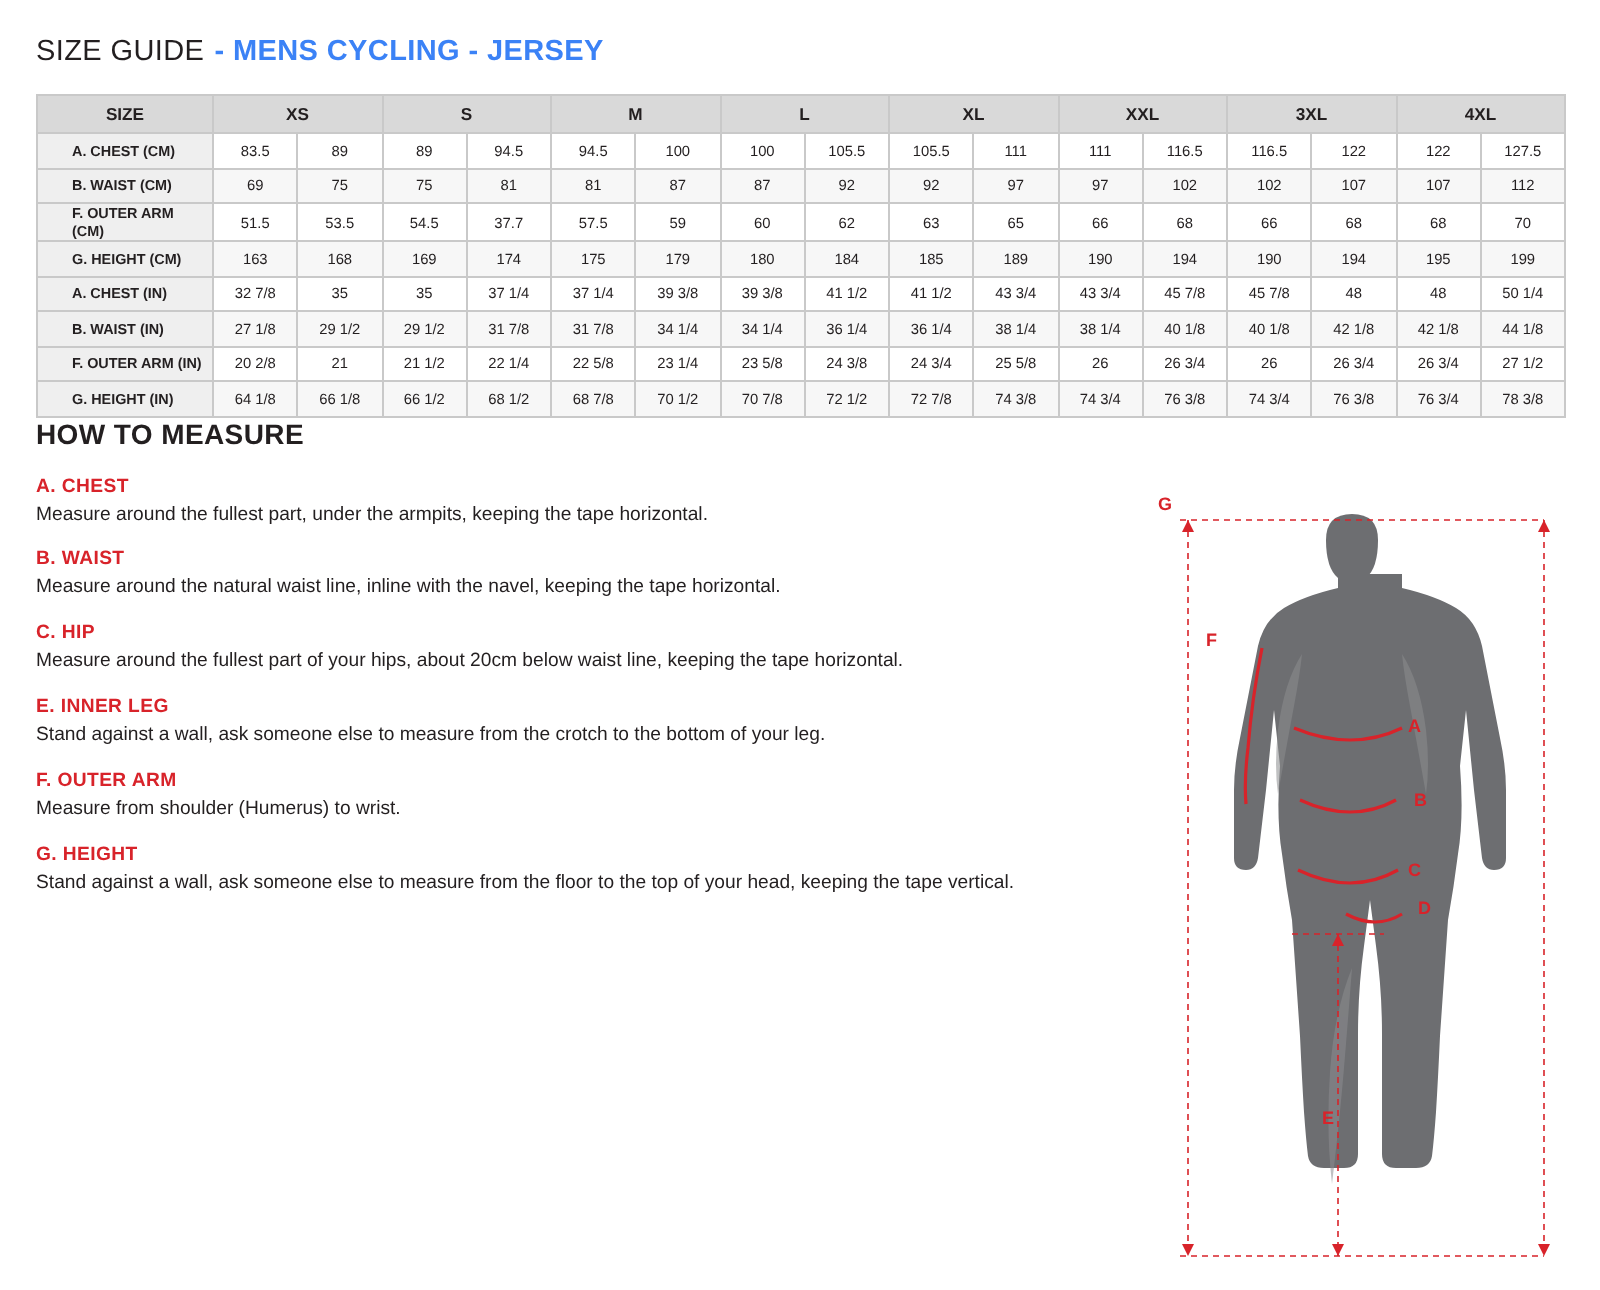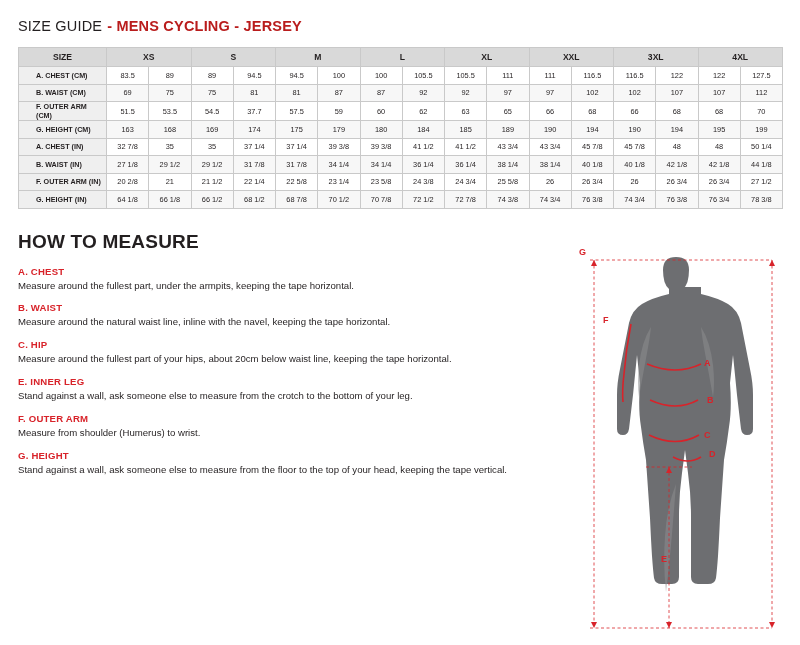--- a/index.html
+++ b/index.html
@@ -18,21 +18,21 @@
   
   .title-row {
     display: flex;
     align-items: baseline;
     gap: 5px;
     font-size: 14.5px;
     letter-spacing: 0.2px;
     margin-bottom: 13px;
   }
   .title-main { font-weight: 400; color: #231f20; }
-  .title-sub { font-weight: bold; color: #b91c1c; }
+  .title-sub { font-weight: bold; color: #3b82f6; }
 
   
   table.size-table {
     width: 765px;
     border-collapse: collapse;
     table-layout: fixed;
   }
   table.size-table th, table.size-table td {
     border: 1px solid #c9c9c9;
     height: 17.5px;
@@ -56,22 +56,21 @@
     font-weight: bold;
     font-size: 7.2px;
     background: #efefef;
     padding-left: 17px;
   }
   table.size-table td.cell-alt { background: #f7f7f7; }
   table.size-table col.c0 { width: 88px; }
 
   
   .htm-title {
-    margin-top: 22px;
-    font-size: 19px;
+    font-size: 14px;
     font-weight: bold;
     color: #231f20;
     letter-spacing: 0.2px;
   }
   .measure-list { margin-top: 13px; width: 590px; }
   .measure-item { margin-bottom: 11px; }
   .measure-head {
     color: #d8232a;
     font-weight: bold;
     font-size: 9.6px;

